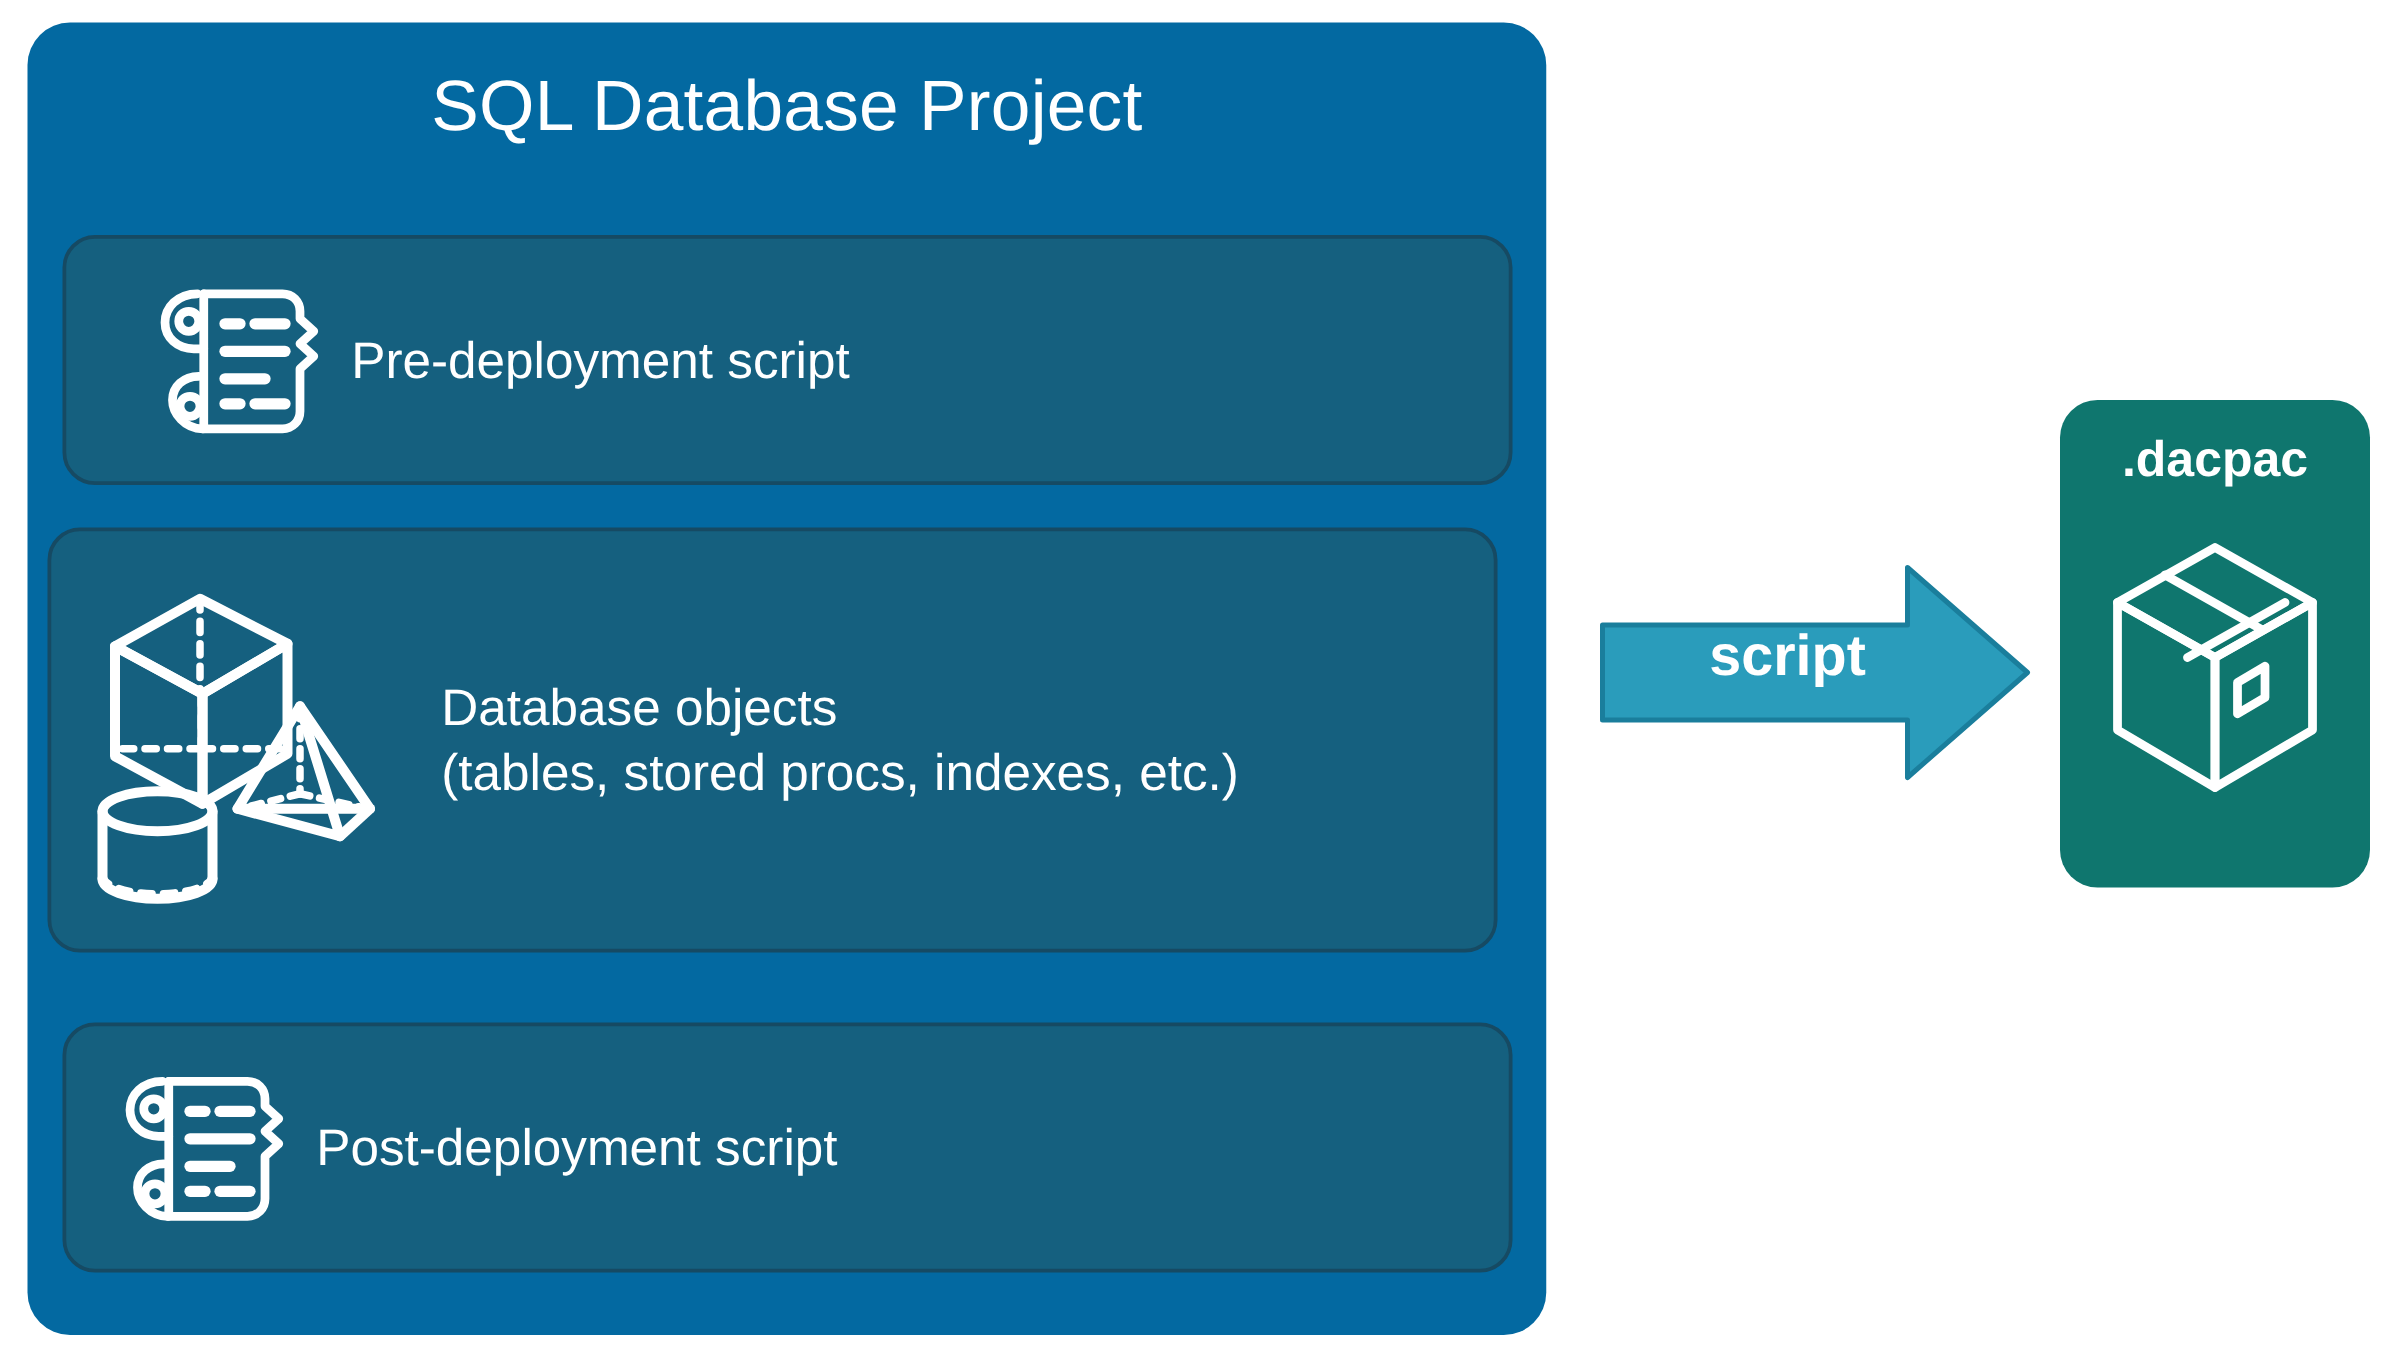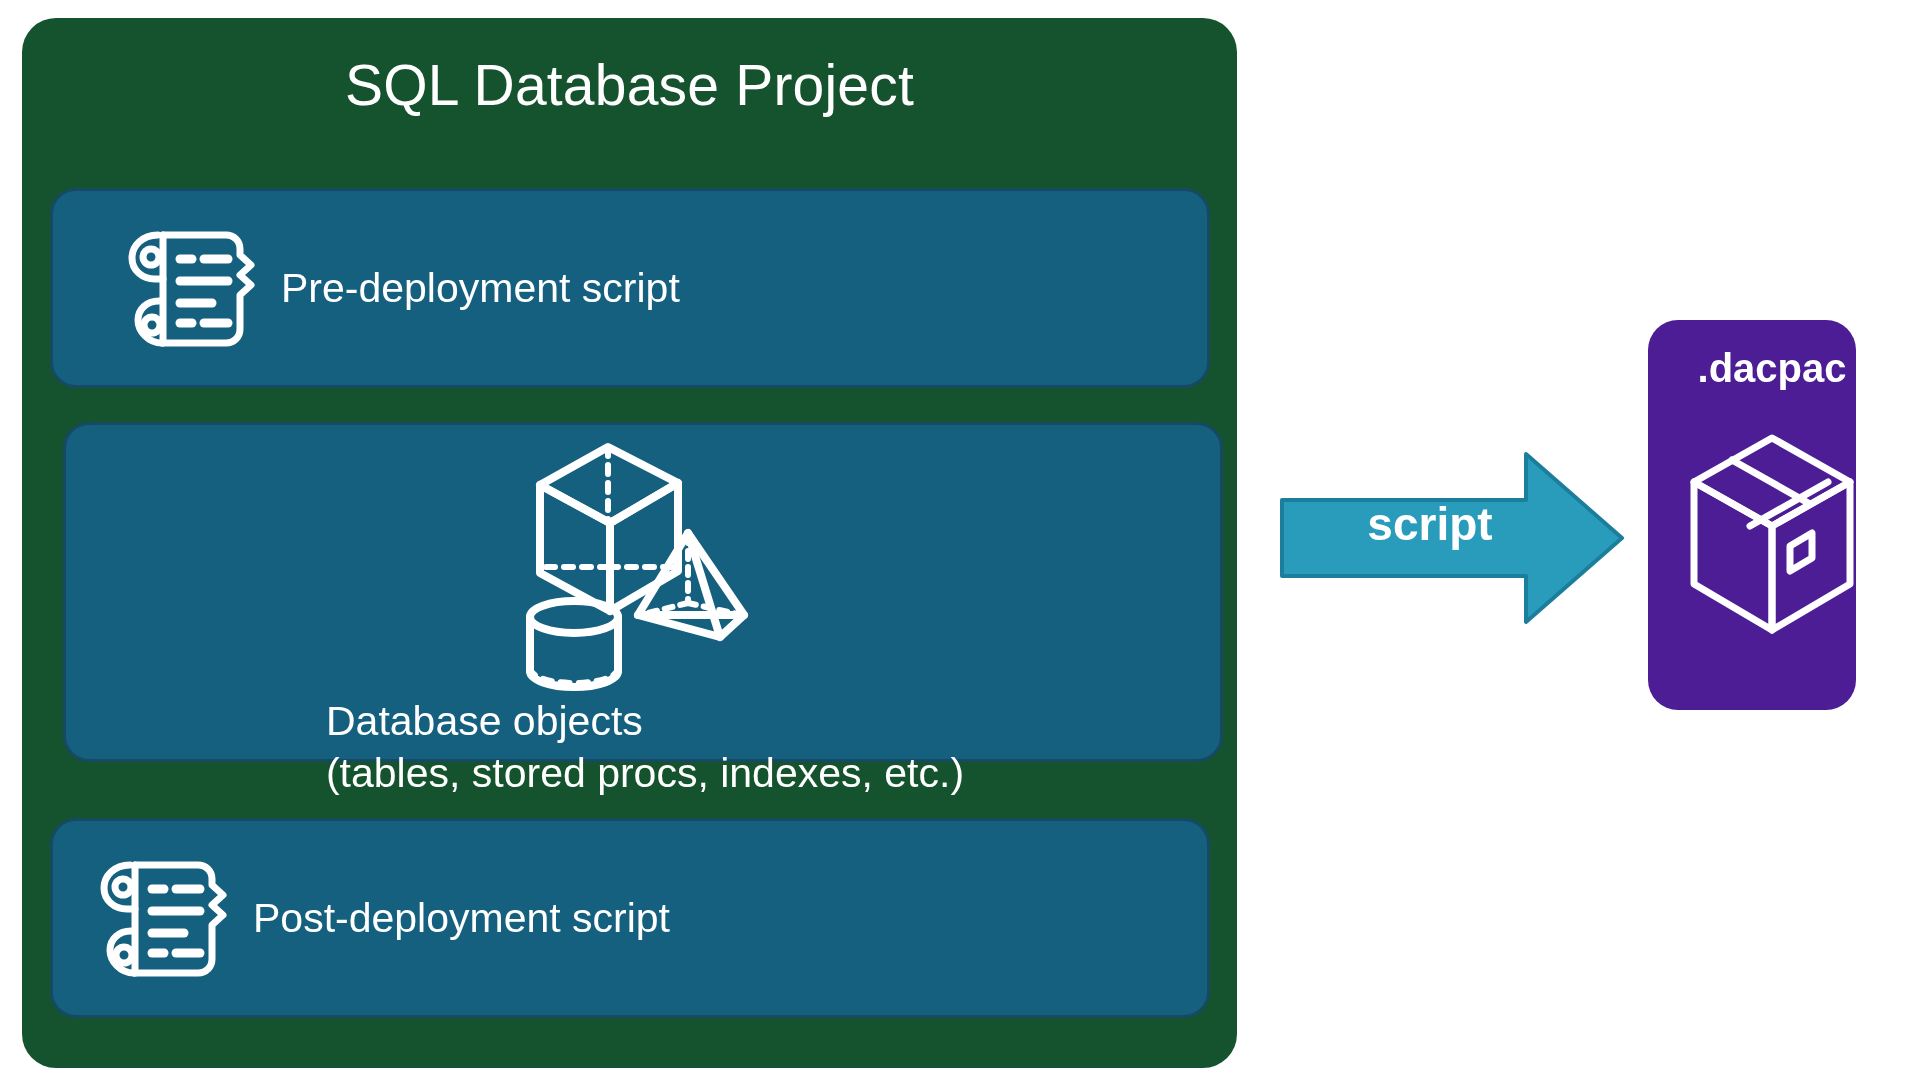--- a/index.html
+++ b/index.html
@@ -24,21 +24,21 @@
     background: #ffffff;
   }
 
   
   .project-panel {
     position: absolute;
     left: 22px;
     top: 18px;
     width: 1215px;
     height: 1050px;
-    background: #14532d;
+    background: #0369a1;
     border-radius: 34px;
     box-sizing: border-box;
   }
 
   .project-title {
     position: absolute;
     left: 0;
     top: 36px;
     width: 1215px;
     text-align: center;
@@ -54,21 +54,21 @@
   .card {
     position: absolute;
     background: #15607f;
     border: 3px solid #164a63;
     border-radius: 26px;
     box-sizing: border-box;
     display: flex;
     align-items: center;
   }
   .card-pre  { left: 28px; top: 170px; width: 1160px; height: 200px; padding-left: 28px; }
-  .card-obj  { left: 41px; top: 404px; width: 1160px; height: 340px; flex-direction: column; }
+  .card-obj  { left: 16px; top: 404px; width: 1160px; height: 340px; }
   .card-post { left: 28px; top: 800px; width: 1160px; height: 200px; }
 
   .card-icon {
     flex: 0 0 auto;
     display: flex;
     align-items: center;
     justify-content: center;
   }
   .icon-scroll { width: 170px; margin-left: 22px; }
   .icon-shapes { width: 290px; margin-left: 18px; }
@@ -104,23 +104,23 @@
     font-weight: bold;
     font-family: "Liberation Sans", sans-serif;
     pointer-events: none;
   }
 
   
   .dacpac-panel {
     position: absolute;
     left: 1648px;
     top: 320px;
-    width: 208px;
+    width: 248px;
     height: 390px;
-    background: #4c1d95;
+    background: #0f766e;
     border-radius: 30px;
     box-sizing: border-box;
   }
   .dacpac-title {
     position: absolute;
     left: 0;
     top: 26px;
     width: 248px;
     text-align: center;
     color: #ffffff;

